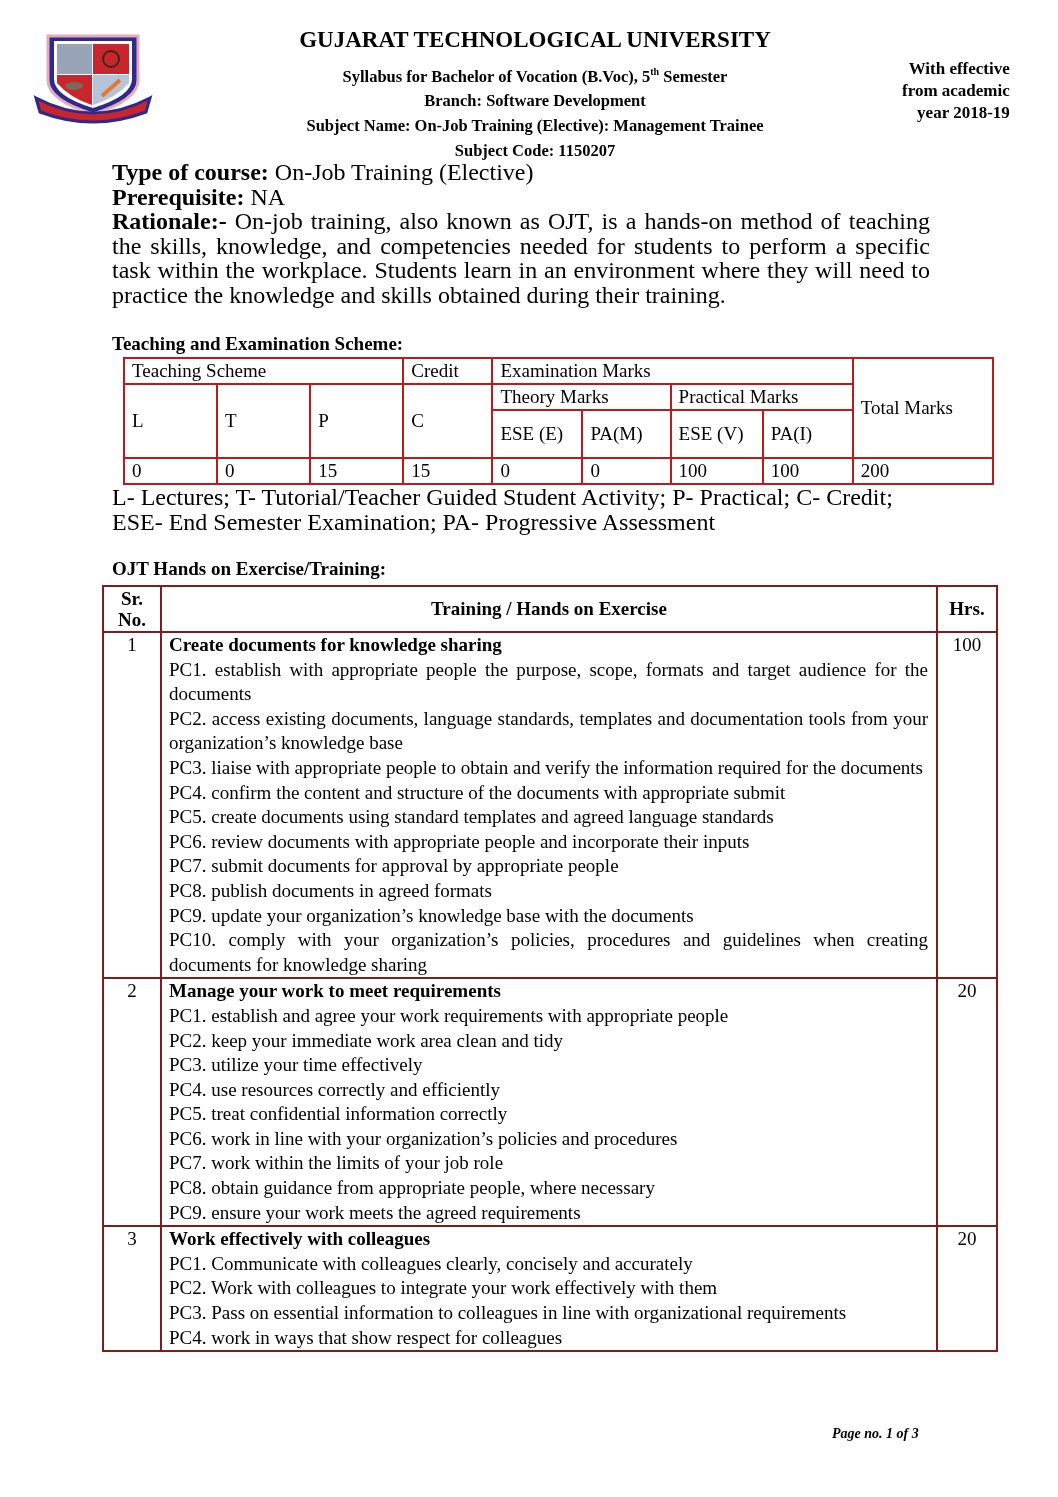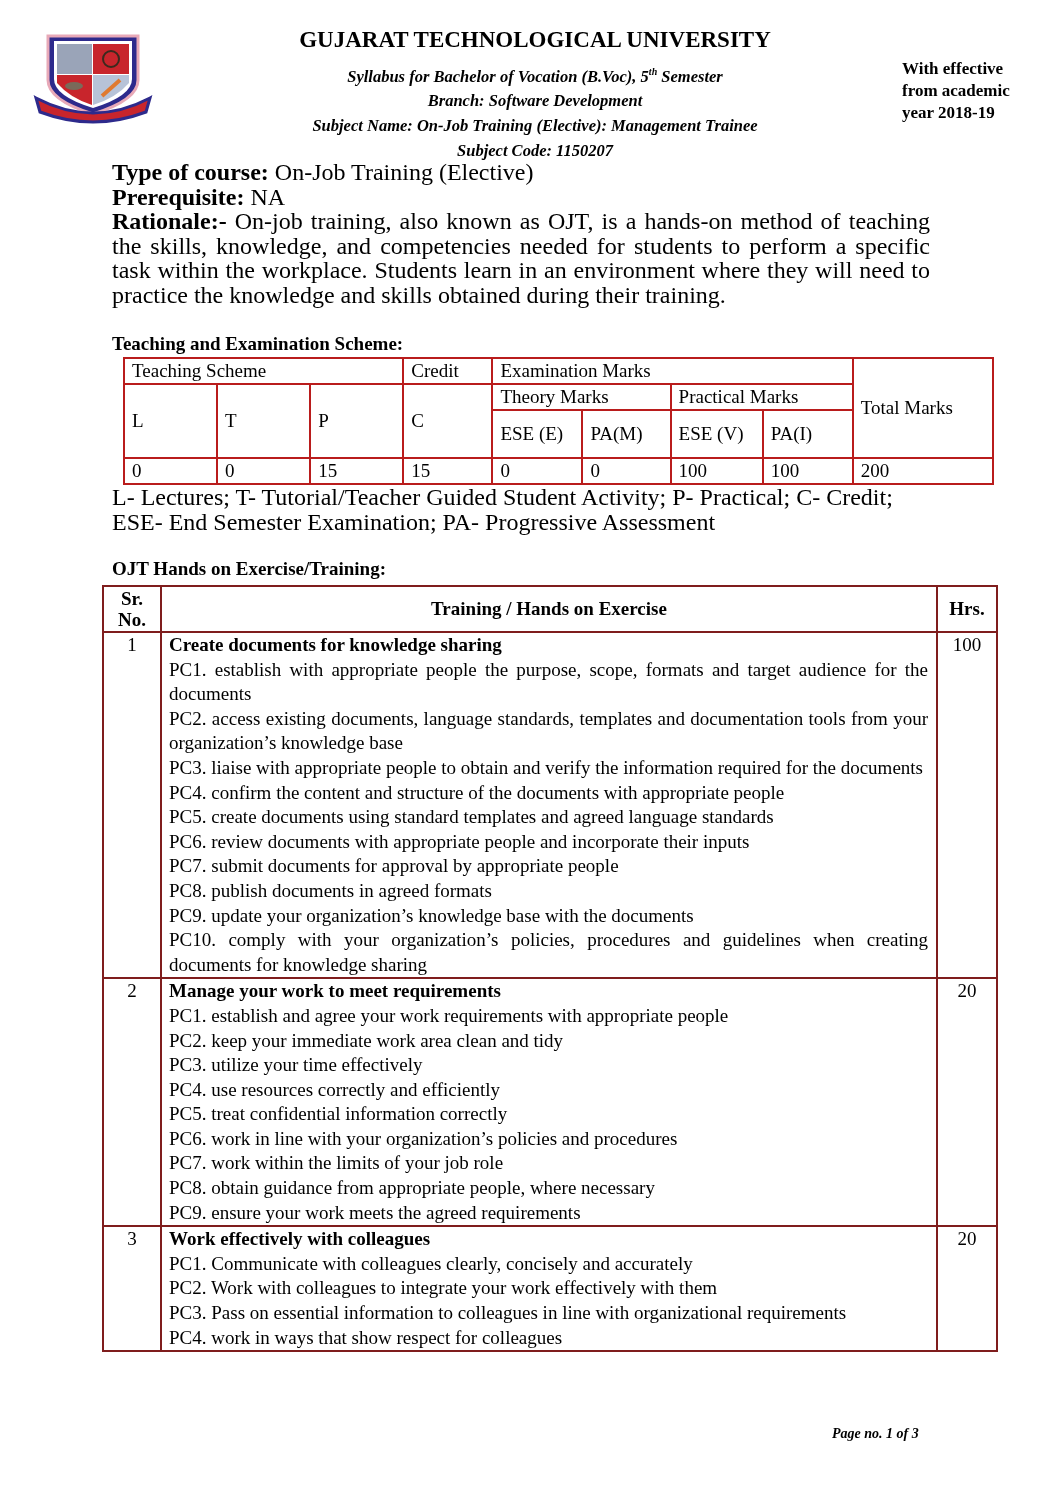--- a/index.html
+++ b/index.html
@@ -6,26 +6,26 @@
   body {
     width: 1058px; height: 1497px; position: relative; overflow: hidden;
     font-family: "Liberation Serif", "DejaVu Serif", serif; color: #000;
   }
   .abs { position: absolute; }
   
   .logo { left: 30px; top: 28px; width: 126px; height: 98px; }
   
   .hdr { left: 150px; width: 770px; text-align: center; font-weight: bold; }
   .h-univ { top: 27px; font-size: 23px; }
-  .h-line { font-size: 16.5px; font-style: italic; }
+  .h-line { font-size: 16.5px; }
   .h1 { top: 66px; }
   .h2 { top: 91px; }
   .h3 { top: 116px; }
   .h4 { top: 141px; }
-  .eff { left: 902px; top: 58px; font-weight: bold; font-size: 17px; line-height: 22px; }
+  .eff { left: 902px; top: 58px; font-weight: bold; font-size: 17px; line-height: 22px; text-align: right; }
   
   .txt { font-size: 24px; line-height: 24.5px; }
   .meta { left: 112px; top: 160px; width: 818px; }
   .meta b { font-weight: bold; }
   .rationale { text-align: justify; }
   .sec-title { left: 112px; font-weight: bold; font-size: 19px; }
   
   table { border-collapse: collapse; }
   .scheme { left: 123px; top: 357px; width: 871px; font-size: 19px; }
   .scheme td { border: 2px solid #b91c1c; padding: 0 7px; vertical-align: middle; height: 24px; line-height: 22px; }
@@ -135,21 +135,21 @@
     <th style="height:44px">Training / Hands on Exercise</th>
     <th class="c-hrs">Hrs.</th>
   </tr>
   <tr>
     <td class="c-sr">1</td>
     <td class="train">
       <span class="pc u-title">Create documents for knowledge sharing</span>
       <span class="pc">PC1. establish with appropriate people the purpose, scope, formats and target audience for the documents</span>
       <span class="pc">PC2. access existing documents, language standards, templates and documentation tools from your organization’s knowledge base</span>
       <span class="pc">PC3. liaise with appropriate people to obtain and verify the information required for the documents</span>
-      <span class="pc">PC4. confirm the content and structure of the documents with appropriate people</span>
+      <span class="pc">PC4. confirm the content and structure of the documents with appropriate submit</span>
       <span class="pc">PC5. create documents using standard templates and agreed language standards</span>
       <span class="pc">PC6. review documents with appropriate people and incorporate their inputs</span>
       <span class="pc">PC7. submit documents for approval by appropriate people</span>
       <span class="pc">PC8. publish documents in agreed formats</span>
       <span class="pc">PC9. update your organization’s knowledge base with the documents</span>
       <span class="pc">PC10. comply with your organization’s policies, procedures and guidelines when creating documents for knowledge sharing</span>
     </td>
     <td class="c-hrs">100</td>
   </tr>
   <tr>

